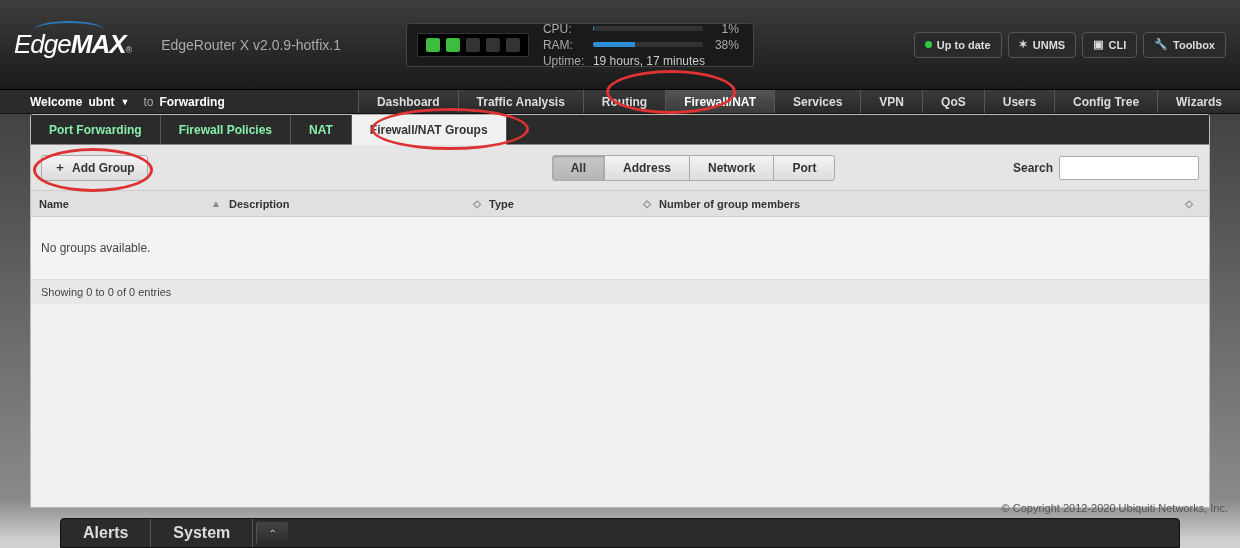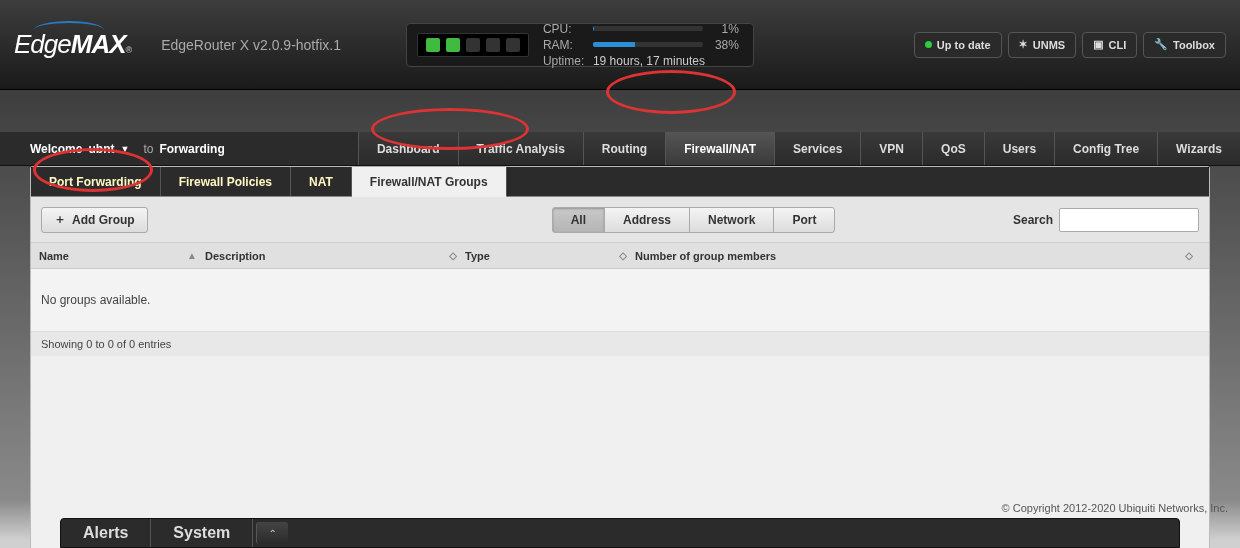--- a/index.html
+++ b/index.html
@@ -25,49 +25,49 @@
   .stat-fill { position: absolute; left: 0; top: 0; height: 100%; background: #2a8fd6; }
   .stat-val { width: 28px; text-align: right; }
   .uptime-val { color: #ccc; }
   
   .header-right { margin-left: auto; display: flex; gap: 6px; }
   .pill { height: 26px; padding: 0 10px; border: 1px solid #555; border-radius: 4px; background: #2a2a2a; color: #ddd; font-size: 11px; display: flex; align-items: center; gap: 5px; cursor: pointer; font-weight: bold; }
   .dot-green { width: 7px; height: 7px; border-radius: 50%; background: #2ecc40; }
   .gear-icon, .cli-icon, .wrench-icon { font-size: 11px; }
   
   
-  .nav-row { height: 34px; display: flex; align-items: stretch; background: #2b2b2b; border-bottom: 1px solid #111; margin-top: 42px; }
+  .nav-row { height: 24px; display: flex; align-items: stretch; background: #2b2b2b; border-bottom: 1px solid #111; }
   .welcome { padding: 0 18px 0 30px; display: flex; align-items: center; color: #fff; font-size: 12px; gap: 6px; font-weight: bold; }
   .welcome .sep { color: #aaa; font-weight: normal; margin-left: 8px; }
   .chev { font-size: 9px; }
   .nav-tabs { margin-left: auto; display: flex; }
   .nav-tab { padding: 0 18px; display: flex; align-items: center; color: #ddd; font-size: 12px; border-left: 1px solid #555; cursor: pointer; background: linear-gradient(#3a3a3a,#2a2a2a); font-weight: bold; }
   .nav-tab.active { background: linear-gradient(#555,#3a3a3a); color: #fff; }
   
   
   .content-wrap { margin: 0 30px; background: #f0f0f0; border: 1px solid #bbb; border-radius: 3px 3px 0 0; min-height: 394px; display: flex; flex-direction: column; }
   .subtabs { display: flex; height: 30px; background: #2b2b2b; border-bottom: 1px solid #888; }
-  .subtab { padding: 0 18px; display: flex; align-items: center; color: #fef9c3; font-size: 12px; font-weight: bold; border-right: 1px solid #555; cursor: pointer; }
+  .subtab { padding: 0 18px; display: flex; align-items: center; color: #86efac; font-size: 12px; font-weight: bold; border-right: 1px solid #555; cursor: pointer; }
   .subtab.active { background: #f0f0f0; color: #333; border-bottom: 1px solid #f0f0f0; margin-bottom: -1px; box-shadow: 2px 0 2px rgba(0,0,0,0.2); }
   
   
   .toolbar { height: 46px; display: flex; align-items: center; padding: 0 10px; background: #e5e5e5; border-bottom: 1px solid #ccc; gap: 10px; }
   .btn-add { height: 26px; padding: 0 12px; background: linear-gradient(#f4f4f4,#dcdcdc); border: 1px solid #aaa; border-radius: 3px; font-size: 12px; font-weight: bold; color: #333; cursor: pointer; display:flex; align-items:center; gap:6px; }
   .filter-group { margin-left: 395px; display: flex; }
   .fbtn { height: 26px; padding: 0 18px; background: linear-gradient(#f4f4f4,#dcdcdc); border: 1px solid #aaa; font-size: 12px; color: #333; cursor: pointer; margin-left: -1px; font-weight: bold; }
   .fbtn:first-child { border-radius: 3px 0 0 3px; }
   .fbtn:last-child { border-radius: 0 3px 3px 0; }
   .fbtn.active { background: linear-gradient(#c8c8c8,#b5b5b5); box-shadow: inset 0 1px 2px rgba(0,0,0,0.25); }
   .search { margin-left: auto; display: flex; align-items: center; gap: 6px; font-size: 12px; color: #333; font-weight: bold; justify-content: center; }
   .search input { height: 24px; width: 140px; border: 1px solid #aaa; border-radius: 2px; padding: 0 5px; font-size:12px; }
   
   
   .tbl-head { display: flex; background: #e0e0e0; border-bottom: 1px solid #ccc; height: 26px; align-items: center; font-size: 11px; font-weight: bold; color: #333; padding: 0 8px; }
   .th { display: flex; align-items: center; gap: 6px; }
-  .th.name { width: 166px; }
+  .th.name { width: 190px; }
   .th.desc { width: 260px; gap: 31px; }
   .th.type { width: 170px; }
   .th.members { flex: 1; }
   .sort { color: #888; font-size: 10px; margin-left: auto; padding-right: 8px; }
   .empty-row { padding: 24px 10px; font-size: 12px; color: #444; background: #f3f3f3; border-bottom: 1px solid #ddd; }
   .footer-row { padding: 6px 10px; font-size: 11px; color: #444; background: #e8e8e8; font-weight: normal; }
   
   .copyright { position: absolute; bottom: 34px; right: 12px; font-size: 11px; color: #555; }
   
   

